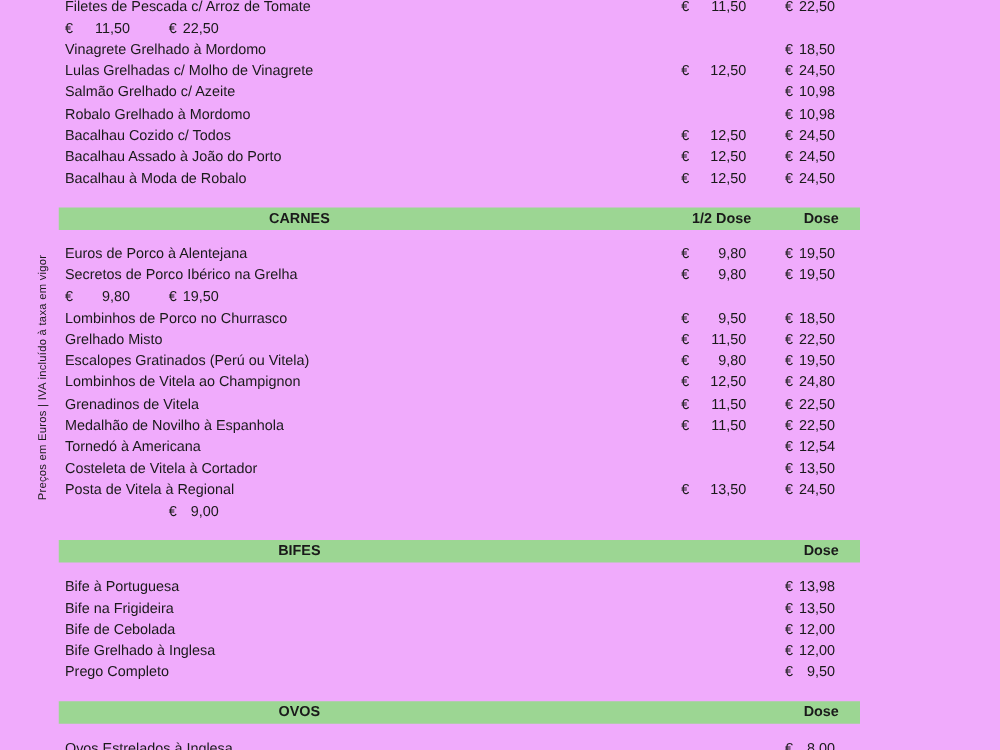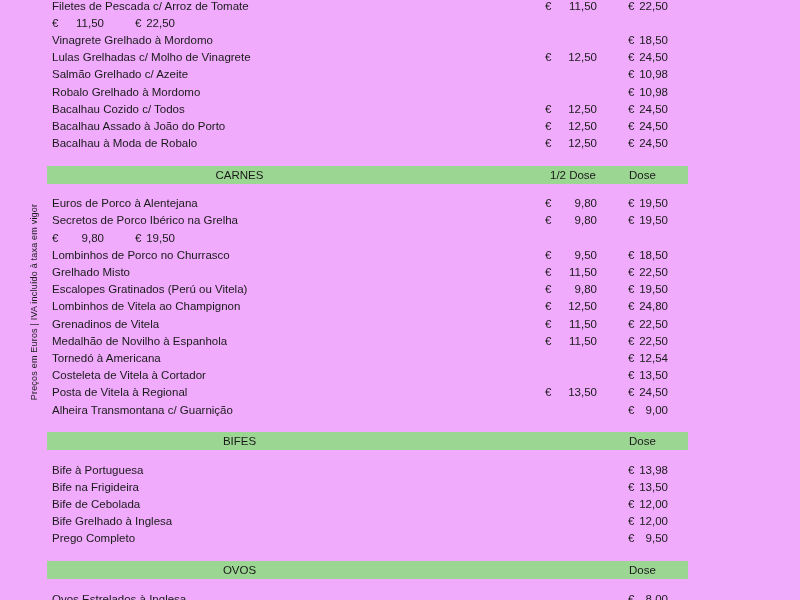--- a/index.html
+++ b/index.html
@@ -30,48 +30,49 @@
     position: absolute;
     left: 47px;
     top: -3px;
     width: 641px;
     font-size: 11.5px;
   }
   .bar {
     position: relative;
     height: 18px;
     margin-top: 14px;
-    font-weight: normal;
+    font-weight: bold;
     font-size: 11.5px;
   }
   .bar-title {
     position: absolute;
     left: 0;
     top: 0;
     width: 385px;
     height: 18px;
     line-height: 18px;
     text-align: center;
   }
   .bar-col1 {
     position: absolute;
     left: 498px;
     top: 0;
     width: 56px;
     height: 18px;
     line-height: 18px;
-    text-align: center;
+    text-align: right;
   }
   .bar-col2 {
     position: absolute;
     left: 582px;
     top: 0;
     width: 56px;
     height: 18px;
     line-height: 18px;
+    text-align: center;
   }
   .rows {
     margin-top: 11px;
   }
   .section:first-child .rows {
     margin-top: 0;
   }
   .row {
     display: flex;
     align-items: center;
@@ -359,21 +360,20 @@
       <span>€</span>
       <span>13,50</span>
     </div>
     <div class="price dose">
       <span>€</span>
       <span>24,50</span>
     </div>
   </div>
 
   <div class="row">
-    <div class="name">Alheira Transmontana c/ Guarnição</div>
     <div class="price half">
       <span></span>
       <span></span>
     </div>
     <div class="price dose">
       <span>€</span>
       <span>9,00</span>
     </div>
   </div>
 </div>

